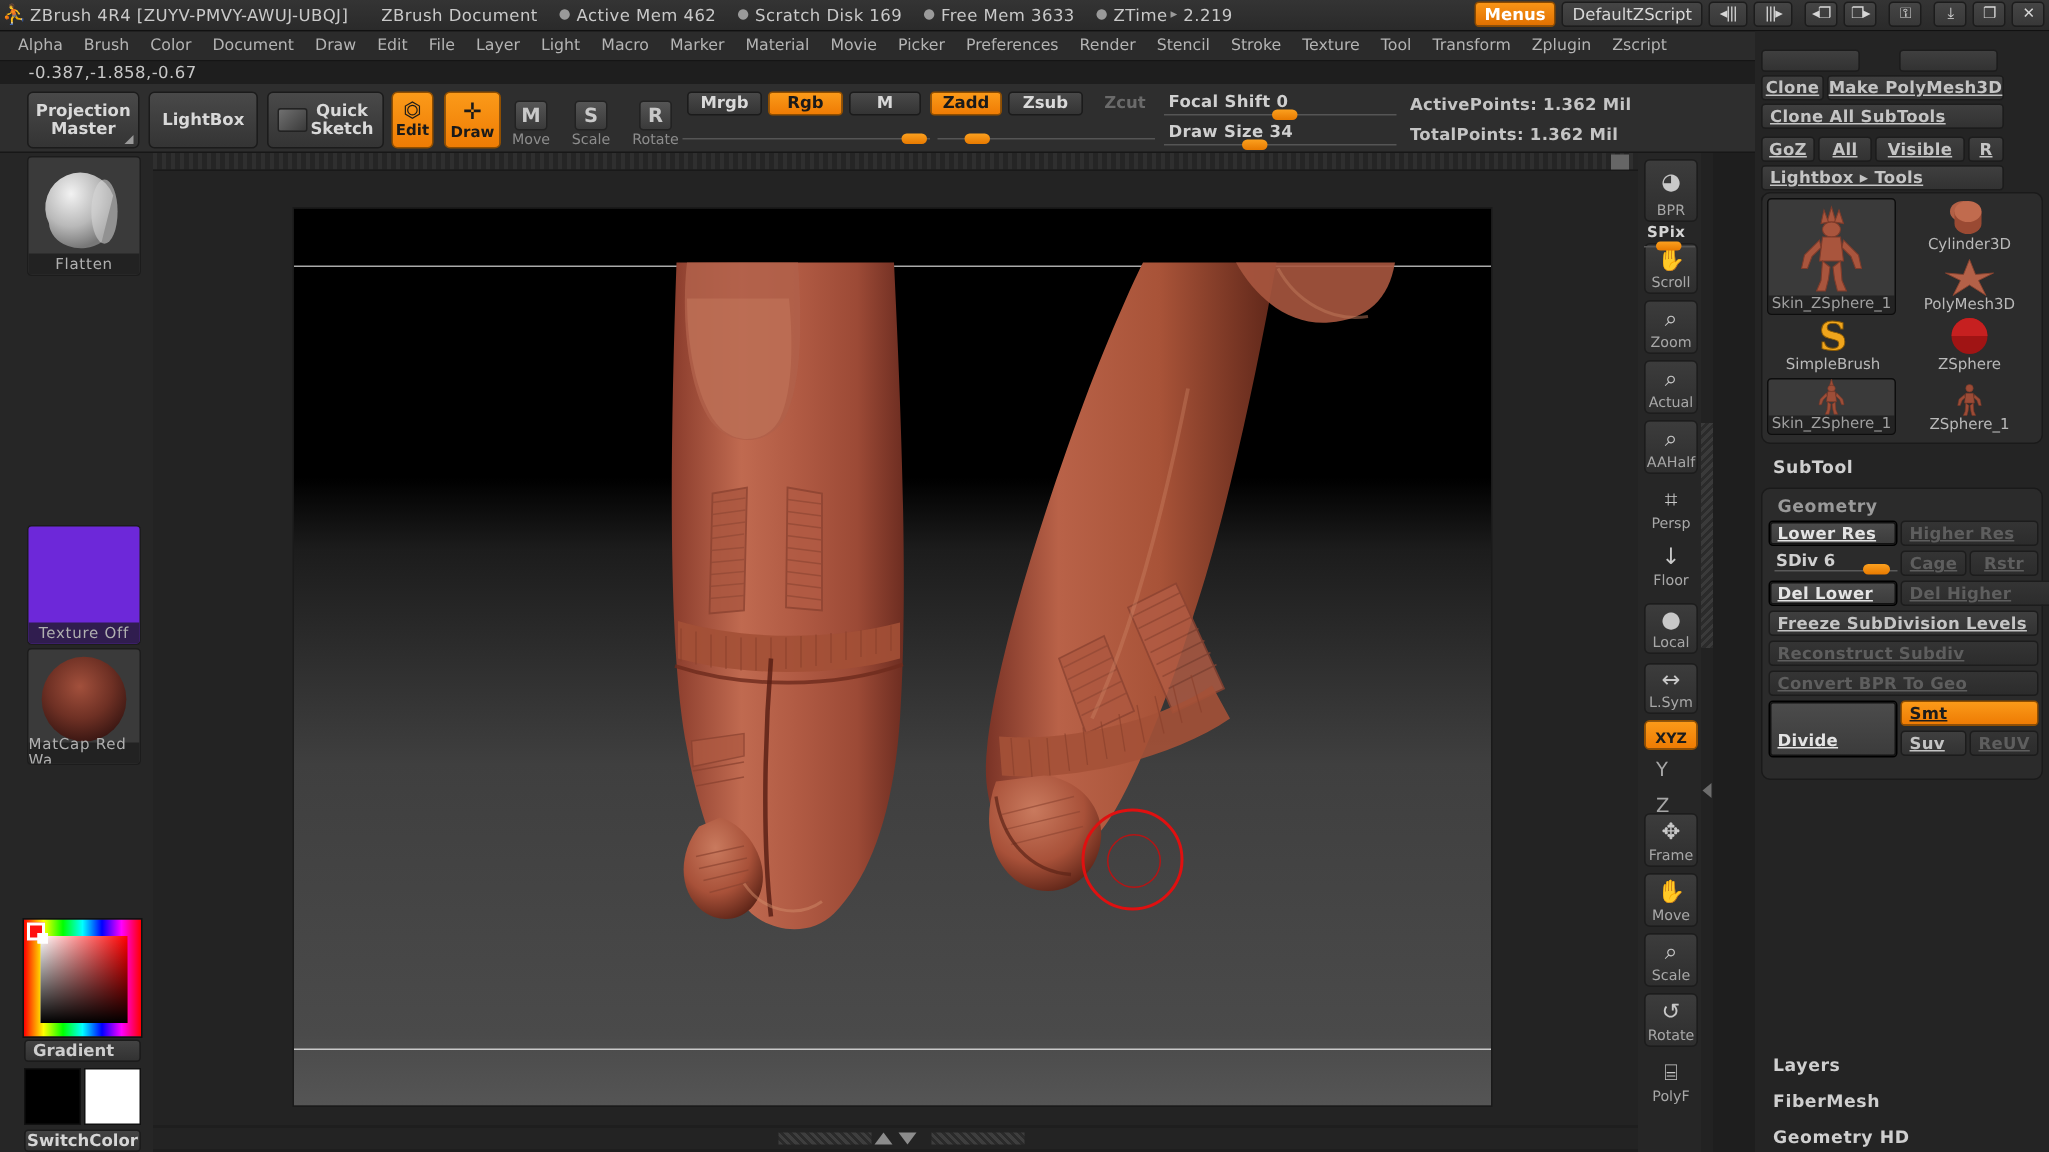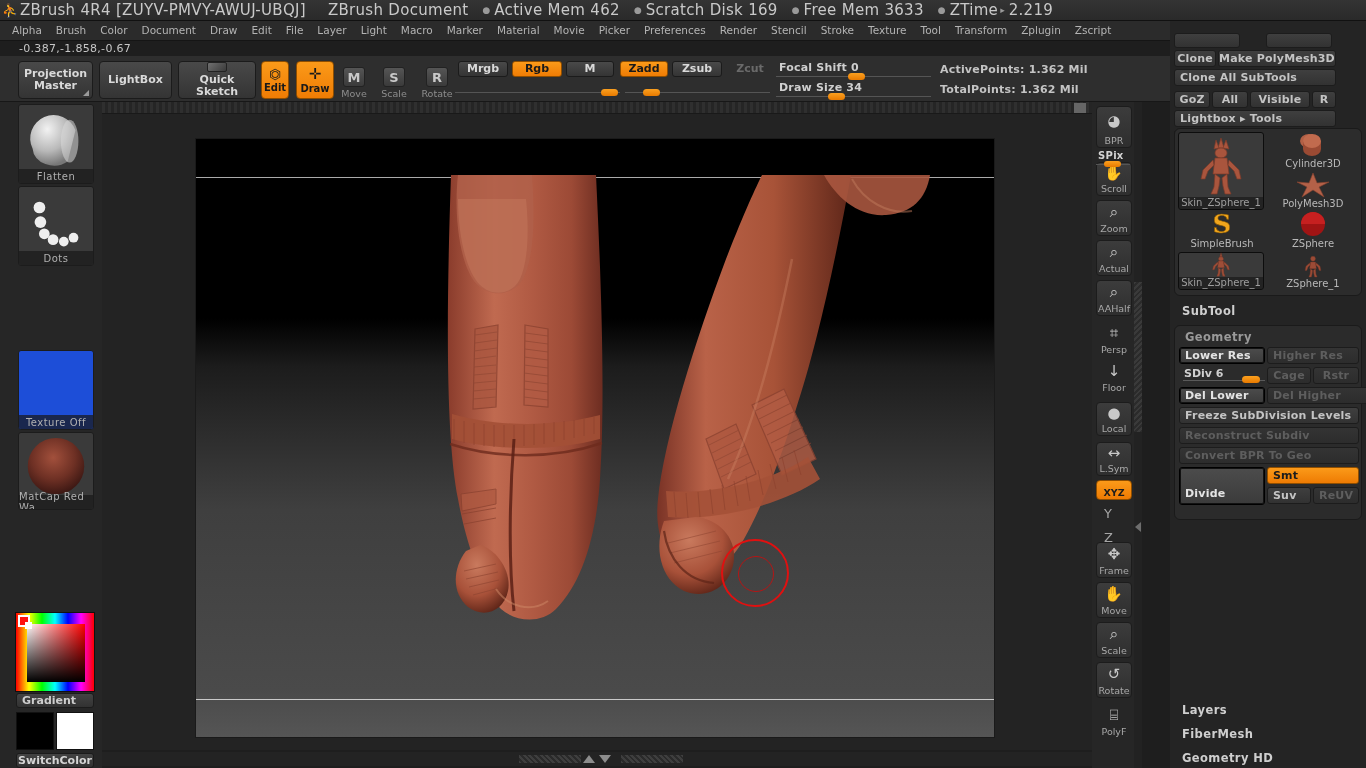--- a/index.html
+++ b/index.html
@@ -13,21 +13,21 @@
   #app{position:relative;width:1366px;height:768px;}
 
   
   .titlebar{
     position:absolute; left:0; top:0; width:1366px; height:21px;
     background:linear-gradient(#343434,#2a2a2a);
     border-bottom:1px solid #111;
     display:flex; align-items:center; white-space:nowrap;
   }
   .zlogo{ width:20px; text-align:center; color:#cfcfcf; font-size:13px; }
-  .tb-item{ color:#c9c9c9; font-size:15px; letter-spacing:.3px; margin-right:14px; }
+  .tb-item{ color:#c9c9c9; font-size:11px; letter-spacing:.3px; margin-right:14px; }
   .tb-bullet{ color:#9a9a9a; font-size:9px; margin-right:4px; }
   .tb-right{ position:absolute; right:3px; top:1px; display:flex; align-items:center; gap:4px; }
   .tb-btn{
     height:17px; background:linear-gradient(#454545,#383838);
     border:1px solid #1c1c1c; border-radius:3px; color:#d7d7d7;
     display:flex; align-items:center; justify-content:center;
     padding:0 6px; font-size:11px;
   }
   .tb-btn.orange{ background:linear-gradient(#f89416,#e07000); color:#fff; border-color:#8a4a00; font-weight:bold; }
   .tb-btn.wide{ min-width:92px; }
@@ -59,21 +59,21 @@
   .btn3d{
     background:linear-gradient(#494949,#343434);
     border:1px solid #1b1b1b; border-radius:4px;
     color:#d9d9d9; display:flex; align-items:center; justify-content:center;
     text-align:center; line-height:12px;
   }
   .btn3d.on{ background:linear-gradient(#fb9a19,#ef7c04); color:#1a1a1a; border-color:#8f4e00; }
   .proj{ position:absolute; left:18px; top:5px; width:75px; height:38px; font-size:11px; font-weight:bold; flex-direction:column; }
   .proj .tri{ position:absolute; right:3px; bottom:2px; width:0;height:0;border-left:6px solid transparent;border-bottom:6px solid #9a9a9a; }
   .lightbox{ position:absolute; left:99px; top:5px; width:73px; height:38px; font-size:11px; font-weight:bold; }
-  .qsketch{ position:absolute; left:178px; top:5px; width:78px; height:38px; font-size:11px; font-weight:bold; flex-direction:column; gap:2px; }
+  .qsketch{ position:absolute; left:178px; top:5px; width:78px; height:38px; font-size:11px; font-weight:bold; flex-direction:row; gap:2px; }
   .qsk-ic{ width:20px;height:16px; background:linear-gradient(135deg,#707070,#3a3a3a); border:1px solid #222; border-radius:2px; }
   .qsk-tx{ display:flex;flex-direction:column; line-height:12px; }
   .editbtn{ position:absolute; left:261px; top:5px; width:28px; height:38px; flex-direction:column; font-size:10px; font-weight:bold;}
   .drawbtn{ position:absolute; left:296px; top:5px; width:38px; height:38px; flex-direction:column; font-size:10px; font-weight:bold;}
   .mv{ position:absolute; top:5px; width:32px; height:38px; display:flex;flex-direction:column;align-items:center;justify-content:flex-end; font-size:9.5px; color:#8d8d8d;}
   .mv .gl{ width:22px;height:20px; color:#c9c9c9; font-weight:bold; font-size:13px; display:flex;align-items:center;justify-content:center;
            background:linear-gradient(#555,#3a3a3a); border:1px solid #222;border-radius:3px; margin-bottom:1px;}
   .modebtn{ position:absolute; height:16px; min-width:48px; font-size:11px; font-weight:bold; border-radius:3px;}
   .slider-lbl{ position:absolute; font-size:11px; color:#cfcfcf; font-weight:bold; letter-spacing:.2px; }
   .slider-track{ position:absolute; height:1px; background:#555; }
@@ -152,21 +152,21 @@
   .rgut .tx{ position:absolute; left:0; top:180px; width:8px; height:150px;
       background:repeating-linear-gradient(135deg,#3a3a3a 0 2px,#2b2b2b 2px 4px);}
   .rgut .ar{ position:absolute; left:1px; top:420px; width:0;height:0;
       border-top:5px solid transparent;border-bottom:5px solid transparent;border-right:6px solid #6d6d6d;}
 
   
   .rpanel{ position:absolute; left:1170px; top:21px; width:196px; height:747px; background:#242424; }
   .pbtn{
     background:linear-gradient(#3f3f3f,#323232); border:1px solid #1c1c1c; border-radius:3px;
     color:#c4c4c4; font-size:11px; font-weight:bold; display:flex; align-items:center;
-    justify-content:center; letter-spacing:.2px;
+    justify-content:center; letter-spacing:.2px;text-decoration:underline;
   }
   .pbtn.lft{ justify-content:flex-start; padding-left:5px; }
   .pbtn.dis{ color:#5e5e5e; background:linear-gradient(#343434,#2c2c2c); }
   .pbtn.sel{ background:linear-gradient(#4c4c4c,#3b3b3b); border-color:#000; color:#e4e4e4; box-shadow:inset 0 0 0 1px #121212;}
   .pbtn.orange{ background:linear-gradient(#fb9a19,#ee7b03); color:#1c1c1c; border-color:#8f4e00;}
   .subgroup{
     background:#2b2b2b; border:1px solid #1a1a1a; border-radius:6px;
   }
   .grptitle{ font-size:11.5px; color:#9a9a9a; font-weight:bold; letter-spacing:.4px; }
   .rowitem{ font-size:11.5px; color:#a9a9a9; font-weight:bold; letter-spacing:.4px;
@@ -197,20 +197,32 @@
     <span class="tb-item">Active Mem 462</span>
     <span class="tb-bullet">●</span>
     <span class="tb-item">Scratch Disk 169</span>
     <span class="tb-bullet">●</span>
     <span class="tb-item">Free Mem 3633</span>
     <span class="tb-bullet">●</span>
     <span class="tb-item" style="margin-right:2px">ZTime</span>
     <span class="tb-bullet" style="margin-right:4px">▸</span>
     <span class="tb-item">2.219</span>
 
+    <div class="tb-right">
+      <div class="tb-btn orange">Menus</div>
+      <div class="tb-btn wide">DefaultZScript</div>
+      <div class="tb-btn tb-icon">◂|||</div>
+      <div class="tb-btn tb-icon">|||▸</div>
+      <div class="tb-btn tb-icon sm" style="margin-left:4px">◂❐</div>
+      <div class="tb-btn tb-icon sm">❐▸</div>
+      <div class="tb-btn tb-icon sm" style="margin-left:4px">⚿</div>
+      <div class="tb-btn tb-icon sm" style="margin-left:4px">⤓</div>
+      <div class="tb-btn tb-icon sm">❐</div>
+      <div class="tb-btn tb-icon sm">✕</div>
+    </div>
   </div>
 
   <div class="menubar" id="menubar">
       <div class="menu-item">Alpha</div>
       <div class="menu-item">Brush</div>
       <div class="menu-item">Color</div>
       <div class="menu-item">Document</div>
       <div class="menu-item">Draw</div>
       <div class="menu-item">Edit</div>
       <div class="menu-item">File</div>
@@ -319,34 +331,23 @@
               <stop offset="60%" stop-color="#b9b9b9"></stop>
               <stop offset="100%" stop-color="#787878"></stop>
         </radialGradient>
           </defs>
         <path d="M14 45 A24 24 0 1 1 58 26 L50 58 A22 18 0 0 1 14 45 Z" fill="url(#fl)"></path>
         <ellipse cx="52" cy="37" rx="9" ry="22" fill="#d8d8d8" opacity=".55"></ellipse>
       </svg>
       <div class="sw-cap">Flatten</div>
     </div>
 
-    <div class="swatch" style="top:84px;height:80px">
-      <svg class="sw-thumb" viewBox="0 0 76 80">
-        <circle cx="21" cy="21" r="6" fill="#eee"></circle>
-          <circle cx="22" cy="36" r="6" fill="#eee"></circle>
-        <circle cx="26" cy="48" r="5.5" fill="#eee"></circle>
-          <circle cx="35" cy="54" r="5.5" fill="#eee"></circle>
-        <circle cx="46" cy="56" r="5" fill="#eee"></circle>
-          <circle cx="56" cy="52" r="5" fill="#eee"></circle>
-      </svg>
-      <div class="sw-cap">Dots</div>
-    </div>
-
-
-    <div class="swatch" style="top:248px;height:80px;background:#1d4ed8">
+
+
+    <div class="swatch" style="top:248px;height:80px;background:#6d28d9">
       <div class="sw-cap">Texture Off</div>
     </div>
 
     <div class="swatch" style="top:330px;height:78px">
       <svg class="sw-thumb" viewBox="0 0 76 78">
         <defs>
             <radialGradient id="mc" cx="45%" cy="35%" r="70%">
           <stop offset="0%" stop-color="#a2503c"></stop>
               <stop offset="55%" stop-color="#6e3024"></stop>
               <stop offset="100%" stop-color="#331310"></stop>

